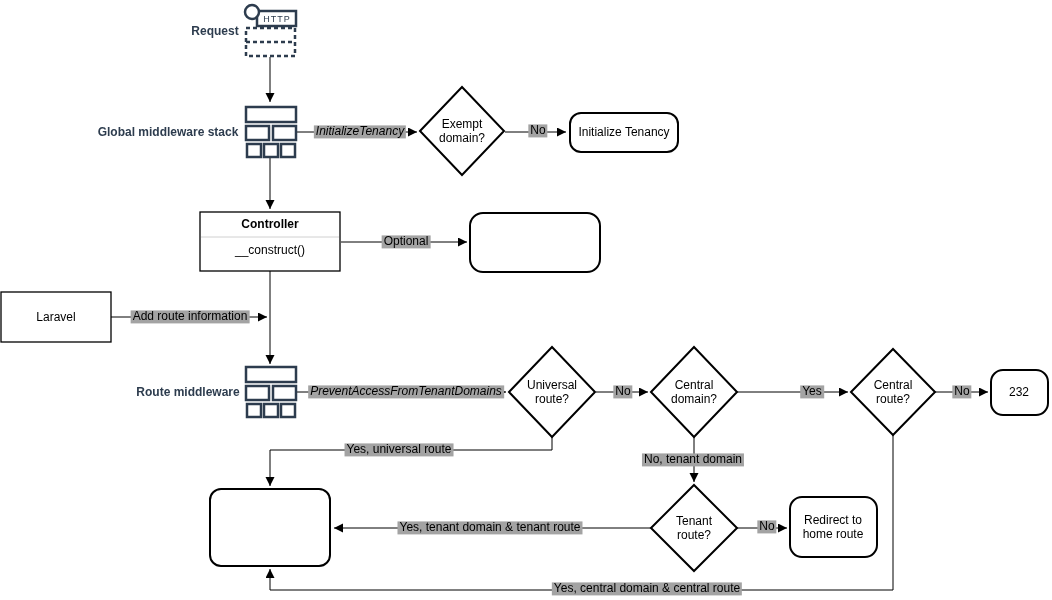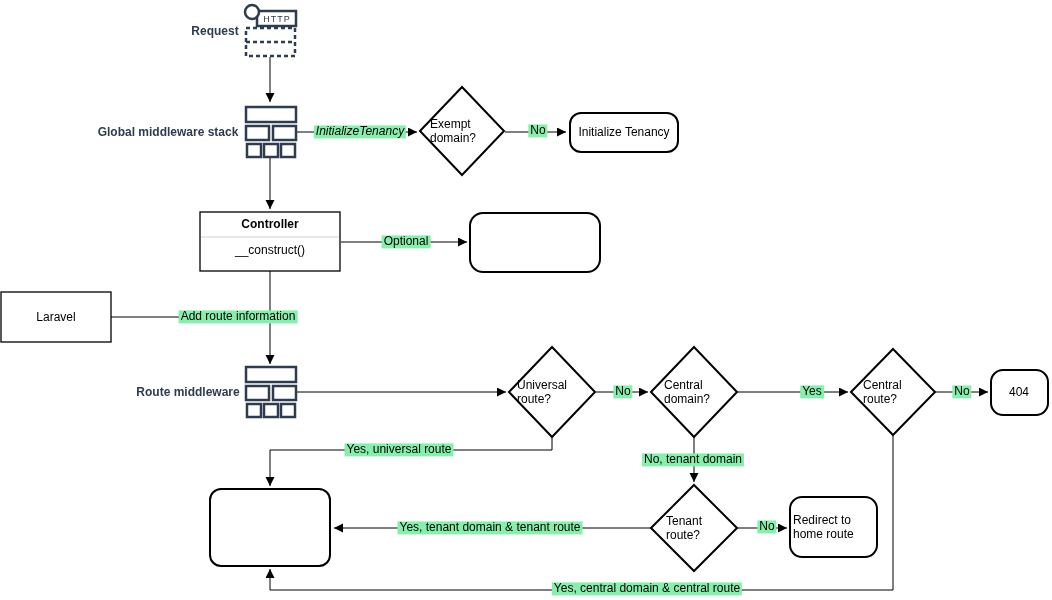--- a/index.html
+++ b/index.html
@@ -21,31 +21,31 @@
   .icon-part { stroke: var(--navy); stroke-width: 2.5; fill: #ffffff; }
   .dashed { stroke-dasharray: 4 3; }
   .divider { stroke: #d0d0d0; stroke-width: 1; }
 
   
   .lbl {
     position: absolute;
     transform: translate(-50%, -50%);
     font-size: 12px;
     color: #000000;
-    text-align: left;
+    text-align: center;
     line-height: 1.2;
     white-space: nowrap;
   }
   .lbl.wrap { white-space: normal; }
   .side-label {
     font-weight: bold;
     color: var(--navy);
   }
   .edge-label {
-    background: #86efac;
+    background: #a3a3a3;
     padding: 0 2px;
     line-height: 1.1;
   }
   .edge-label.italic { font-style: italic; }
   .http-label {
     font-size: 9px;
     color: var(--navy);
     letter-spacing: 1px;
   }
   .bold { font-weight: bold; }
@@ -133,29 +133,30 @@
 
   <div class="lbl bold" style="left:270px; top:224px;">Controller</div>
   <div class="lbl" style="left:270px; top:250px;">__construct()</div>
 
   <div class="lbl wrap" style="left:462px; top:131px; width:64px;">Exempt domain?</div>
   <div class="lbl" style="left:624px; top:132px;">Initialize Tenancy</div>
 
   <div class="lbl wrap" style="left:552px; top:392px; width:70px;">Universal route?</div>
   <div class="lbl wrap" style="left:694px; top:392px; width:60px;">Central domain?</div>
   <div class="lbl wrap" style="left:893px; top:392px; width:60px;">Central route?</div>
-  <div class="lbl" style="left:1019px; top:392px;">404</div>
+  <div class="lbl" style="left:1019px; top:392px;">232</div>
   <div class="lbl wrap" style="left:694px; top:528px; width:56px;">Tenant route?</div>
   <div class="lbl wrap" style="left:833px; top:527px; width:80px;">Redirect to home route</div>
 
 
   <div class="lbl edge-label italic" style="left:360px; top:132px;">InitializeTenancy</div>
   <div class="lbl edge-label" style="left:538px; top:131px;">No</div>
   <div class="lbl edge-label" style="left:406px; top:242px;">Optional</div>
-  <div class="lbl edge-label" style="left:190px; top:317px;margin-left:48px;">Add route information</div>
+  <div class="lbl edge-label" style="left:190px; top:317px;">Add route information</div>
+  <div class="lbl edge-label italic" style="left:406px; top:392px;">PreventAccessFromTenantDomains</div>
   <div class="lbl edge-label" style="left:623px; top:392px;">No</div>
   <div class="lbl edge-label" style="left:812px; top:392px;">Yes</div>
   <div class="lbl edge-label" style="left:962px; top:392px;">No</div>
   <div class="lbl edge-label" style="left:693px; top:460px;">No, tenant domain</div>
   <div class="lbl edge-label" style="left:767px; top:527px;">No</div>
   <div class="lbl edge-label" style="left:399px; top:450px;">Yes, universal route</div>
   <div class="lbl edge-label" style="left:490px; top:528px;">Yes, tenant domain &amp; tenant route</div>
   <div class="lbl edge-label" style="left:647px; top:589px;">Yes, central domain &amp; central route</div>
 
 </div>

